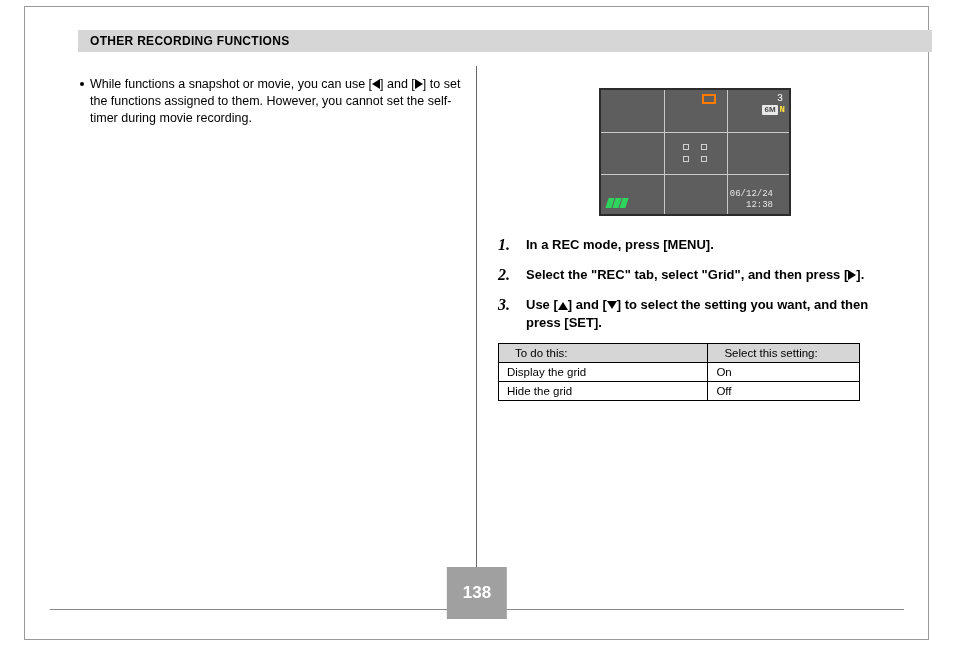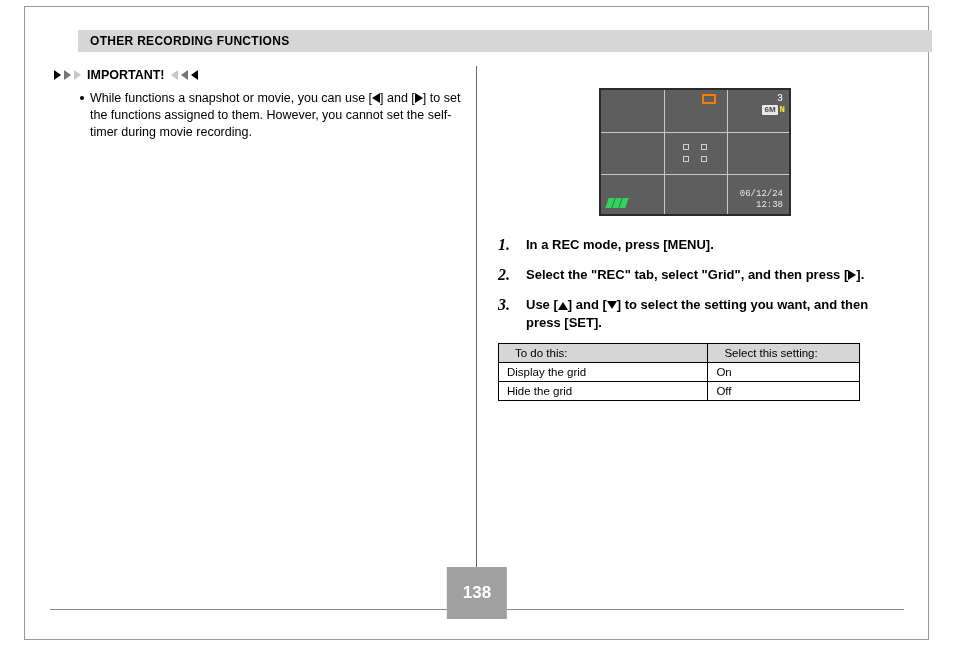--- a/index.html
+++ b/index.html
@@ -105,21 +105,21 @@
     display:flex; align-items:center; gap:2px;
   }
   .screen .quality .box{
     background:#e8e8e8; color:#4a4a4a;
     font-size:8px; font-weight:bold; padding:0 2px;
     border-radius:1px; font-family: Arial;
     line-height: 10px;
   }
   .screen .quality .n{ color:#ffe040; font-size:9px; font-weight:bold; font-family:"Courier New",monospace; }
   .screen .datetime{
-    position:absolute; bottom:4px; right:6px;
+    position:absolute; bottom:4px; right:16px;
     color:#e6e6e6; font-family:"Courier New",monospace; font-size:9px;
     text-align:right; line-height:1.15;
   }
   .screen .battery{
     position:absolute; bottom:6px; left:6px;
     width:20px; height:10px;
     display:flex; gap:1px;
   }
   .screen .battery div{
     flex:1;
@@ -165,29 +165,20 @@
 </head>
 <body>
 
 <div class="page-outline"></div>
 
 <div class="header-bar">
   <span>OTHER RECORDING FUNCTIONS</span>
 </div>
 
 <div class="left-col">
-  <div class="important-row">
-    <span class="chev chev-r"></span>
-    <span class="chev chev-r2"></span>
-    <span class="chev chev-r3"></span>
-    <span class="important-text">IMPORTANT!</span>
-    <span class="chev chev-l3"></span>
-    <span class="chev chev-l2"></span>
-    <span class="chev chev-l"></span>
-  </div>
   <div class="bullet-row">
     <span class="bullet-dot"></span>
     <div>
       <span>While functions a snapshot or movie, you can use [</span><span class="tri tri-l"></span><span>] and [</span><span class="tri tri-r"></span><span>] to set the functions assigned to them. However, you cannot set the self-timer during movie recording.</span>
     </div>
   </div>
 </div>
 
 <div class="divider"></div>
 

